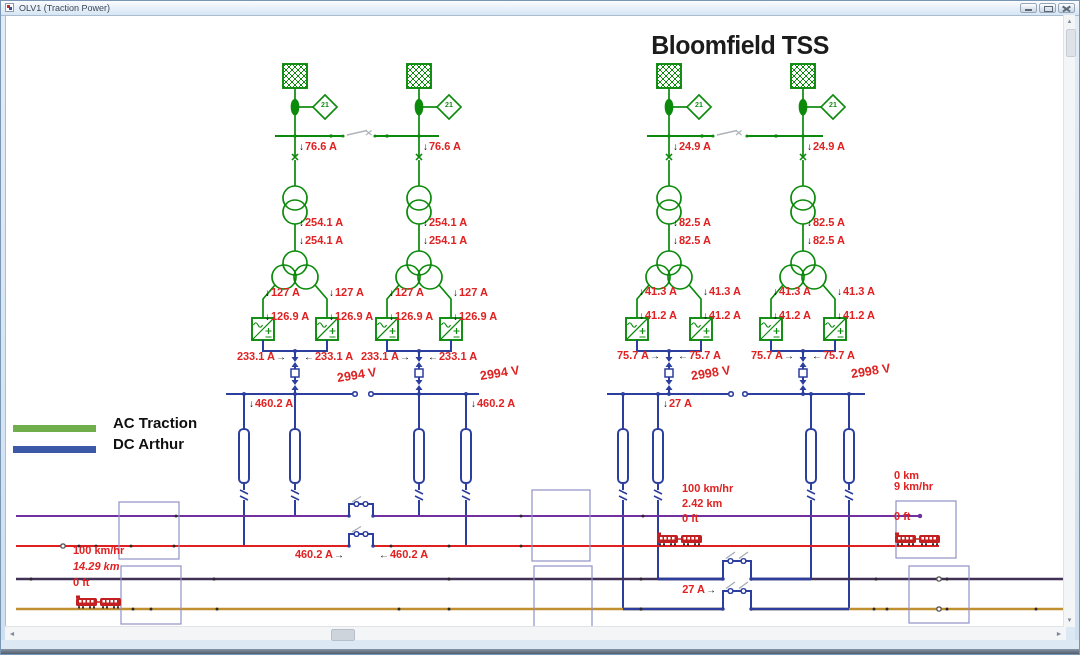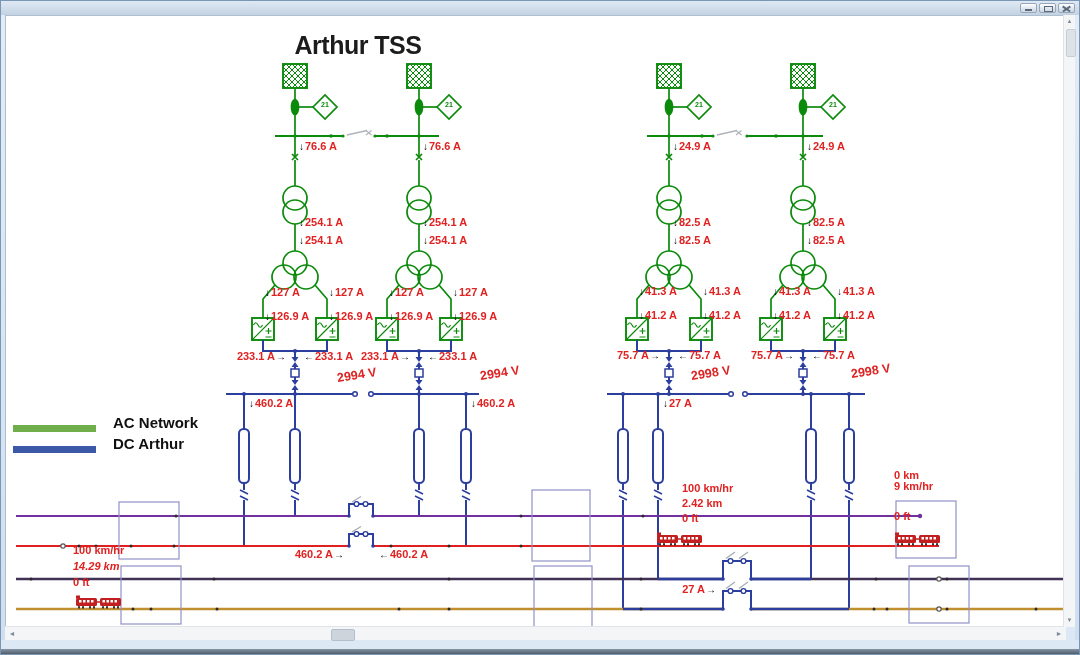--- a/index.html
+++ b/index.html
@@ -365,21 +365,21 @@
 
     <use href="#train" x="75" y="597"></use>
     <use href="#train" x="656" y="534"></use>
     <use href="#train" x="894" y="534"></use>
   </svg>
 
   <div class="legend-swatch" id="sw-ac"></div>
   <div class="legend-swatch" id="sw-dc"></div>
 
   <div id="labels">
-      <span class="lbl tss-title" style="left: 357px; top: 31px; transform: translateX(-50%);"><span>Arthur TSS</span></span>
+      <span class="lbl tss-title" style="left: 739px; top: 31px; transform: translateX(-50%);"><span>Bloomfield TSS</span></span>
       <span class="lbl relay" style="left: 324px; top: 100px; transform: translateX(-50%);"><span>21</span></span>
       <span class="lbl relay" style="left: 448px; top: 100px; transform: translateX(-50%);"><span>21</span></span>
       <span class="lbl relay" style="left: 698px; top: 100px; transform: translateX(-50%);"><span>21</span></span>
       <span class="lbl relay" style="left: 832px; top: 100px; transform: translateX(-50%);"><span>21</span></span>
       <span class="lbl" style="left: 297px; top: 140px;"><span class="ai">↓</span><span>76.6 A</span></span>
       <span class="lbl" style="left: 421px; top: 140px;"><span class="ai">↓</span><span>76.6 A</span></span>
       <span class="lbl" style="left: 671px; top: 140px;"><span class="ai">↓</span><span>24.9 A</span></span>
       <span class="lbl" style="left: 805px; top: 140px;"><span class="ai">↓</span><span>24.9 A</span></span>
       <span class="lbl" style="left: 297px; top: 216px;"><span class="ai">↓</span><span>254.1 A</span></span>
       <span class="lbl" style="left: 421px; top: 216px;"><span class="ai">↓</span><span>254.1 A</span></span>
@@ -416,33 +416,40 @@
       <span class="lbl volt" style="left: 336px; top: 368px; transform: rotate(-9deg);"><span>2994 V</span></span>
       <span class="lbl volt" style="left: 479px; top: 366px; transform: rotate(-9deg);"><span>2994 V</span></span>
       <span class="lbl volt" style="left: 690px; top: 366px; transform: rotate(-9deg);"><span>2998 V</span></span>
       <span class="lbl volt" style="left: 850px; top: 364px; transform: rotate(-9deg);"><span>2998 V</span></span>
       <span class="lbl" style="left: 247px; top: 397px;"><span class="ai">↓</span><span>460.2 A</span></span>
       <span class="lbl" style="left: 469px; top: 397px;"><span class="ai">↓</span><span>460.2 A</span></span>
       <span class="lbl" style="left: 661px; top: 397px;"><span class="ai">↓</span><span>27 A</span></span>
       <span class="lbl" style="left: 344px; top: 548px; transform: translateX(-100%);"><span>460.2 A</span><span class="ai">→</span></span>
       <span class="lbl" style="left: 377px; top: 548px;"><span class="ai">←</span><span>460.2 A</span></span>
       <span class="lbl" style="left: 716px; top: 583px; transform: translateX(-100%);"><span>27 A</span><span class="ai">→</span></span>
-      <span class="lbl legend-lbl" style="left: 112px; top: 414px;"><span>AC Network</span></span>
+      <span class="lbl legend-lbl" style="left: 112px; top: 414px;"><span>AC Traction</span></span>
       <span class="lbl legend-lbl" style="left: 112px; top: 435px;"><span>DC Arthur</span></span>
       <span class="lbl" style="left: 72px; top: 544px;"><span>100 km/hr</span></span>
       <span class="lbl" style="left: 72px; top: 560px; font-style: italic;"><span>14.29 km</span></span>
       <span class="lbl" style="left: 72px; top: 576px;"><span>0 ft</span></span>
       <span class="lbl" style="left: 681px; top: 482px;"><span>100 km/hr</span></span>
       <span class="lbl" style="left: 681px; top: 497px;"><span>2.42 km</span></span>
       <span class="lbl" style="left: 681px; top: 512px;"><span>0 ft</span></span>
       <span class="lbl" style="left: 893px; top: 480px;"><span>9 km/hr</span></span>
       <span class="lbl" style="left: 893px; top: 469px;"><span>0 km</span></span>
       <span class="lbl" style="left: 893px; top: 510px;"><span>0 ft</span></span>
     </div>
 
+  <div id="titlebar">
+    <div id="title-icon">
+        <i></i>
+        <b></b>
+      </div>
+    <div id="title-text">OLV1 (Traction Power)</div>
+  </div>
   <div class="wbtn" id="btn-min">
       <span class="g-min"></span>
     </div>
   <div class="wbtn" id="btn-max">
       <span class="g-max"></span>
     </div>
   <div class="wbtn" id="btn-close">
       <span class="g-close">
         <s></s>
         <u></u>

